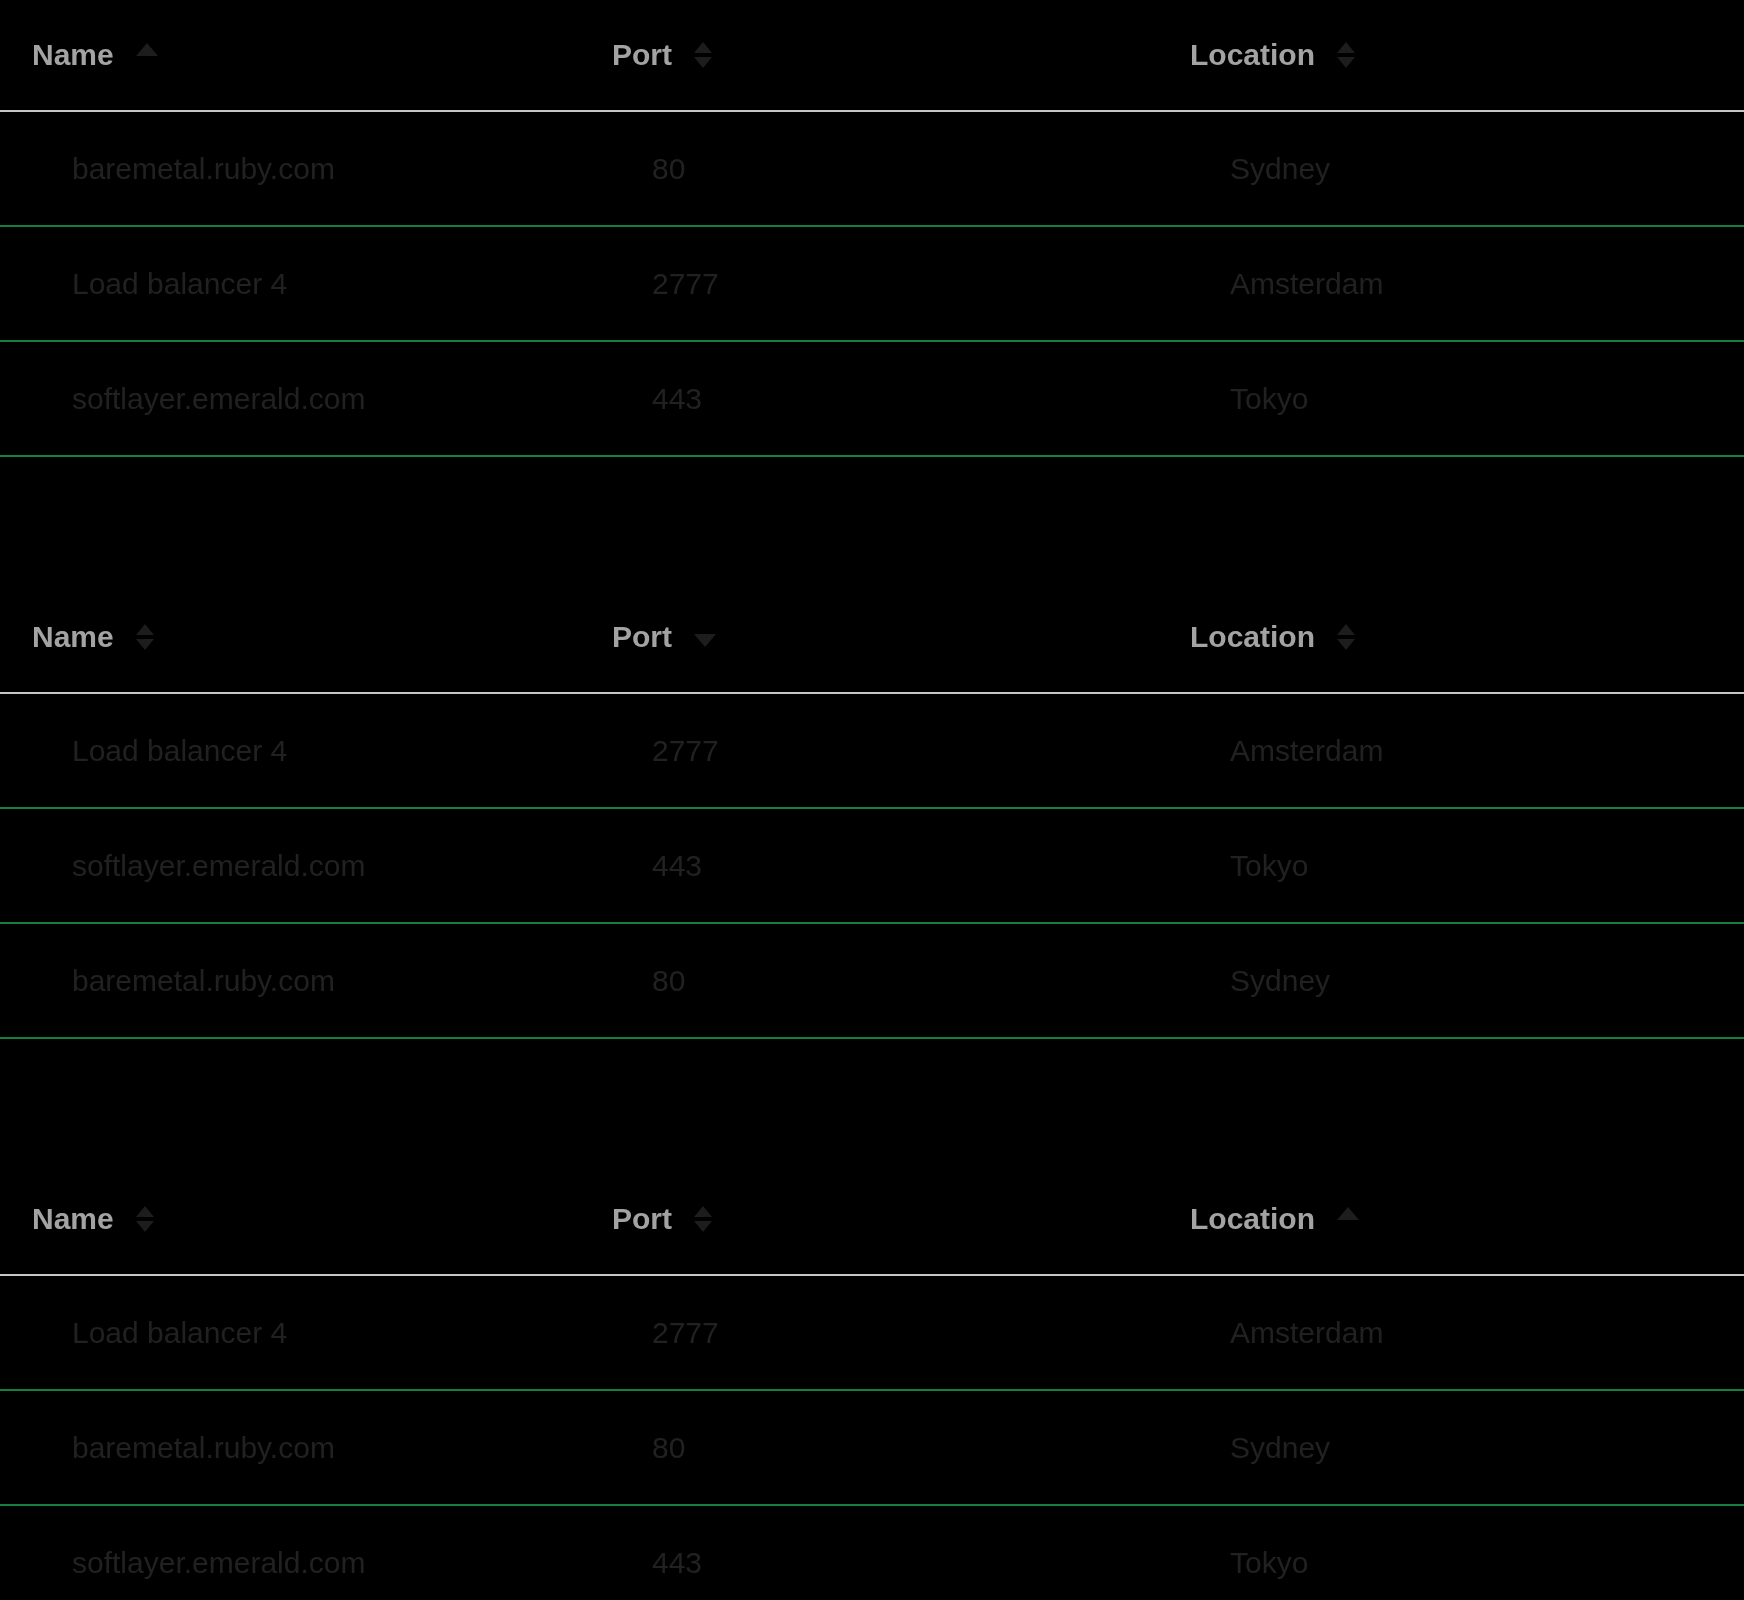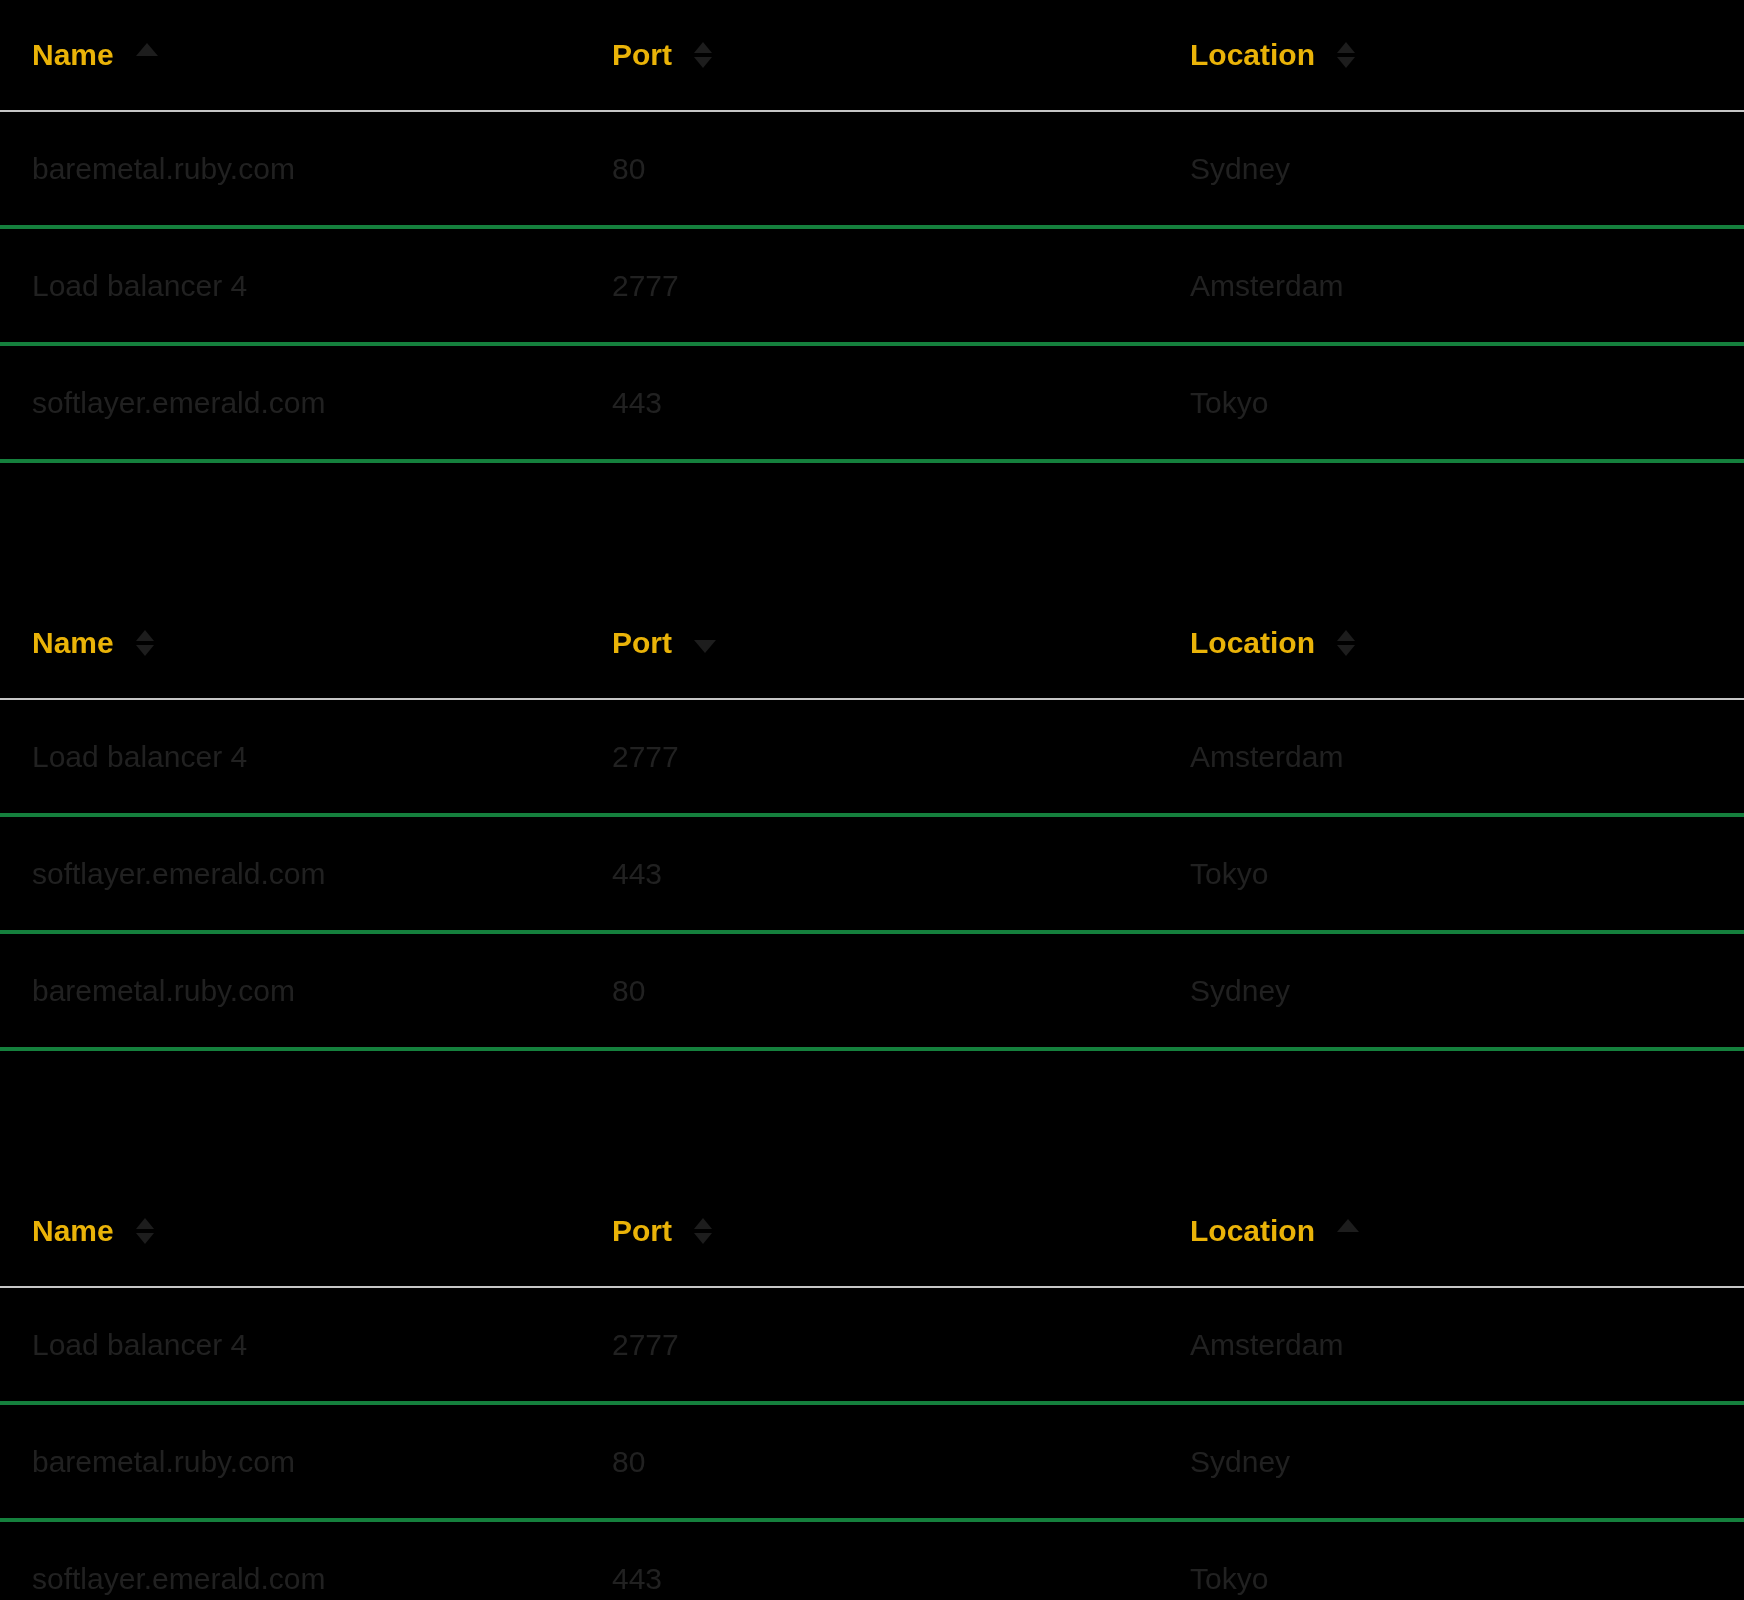--- a/index.html
+++ b/index.html
@@ -27,33 +27,34 @@
   }
   .th {
     display: flex;
     align-items: center;
     gap: 22px;
     padding: 0 0 0 32px;
     margin: 0;
     background: none;
     border: none;
     outline: none;
-    color: #eab308;
+    color: #a3a3a3;
     font-family: "Liberation Sans", sans-serif;
     font-size: 30px;
     font-weight: 700;
     text-align: left;
     cursor: pointer;
   }
   .tbody { display: block; }
   .tr {
     display: grid;
     grid-template-columns: 580px 578px 1fr;
     height: 113px;
-    border-bottom: 4px solid #15803d;
+    border-bottom: 2px solid #15803d;
+    padding-left: 40px;
   }
   .td {
     display: flex;
     align-items: center;
     padding-left: 32px;
     color: #212121;
     font-size: 30px;
     font-weight: 400;
     white-space: nowrap;
   }

